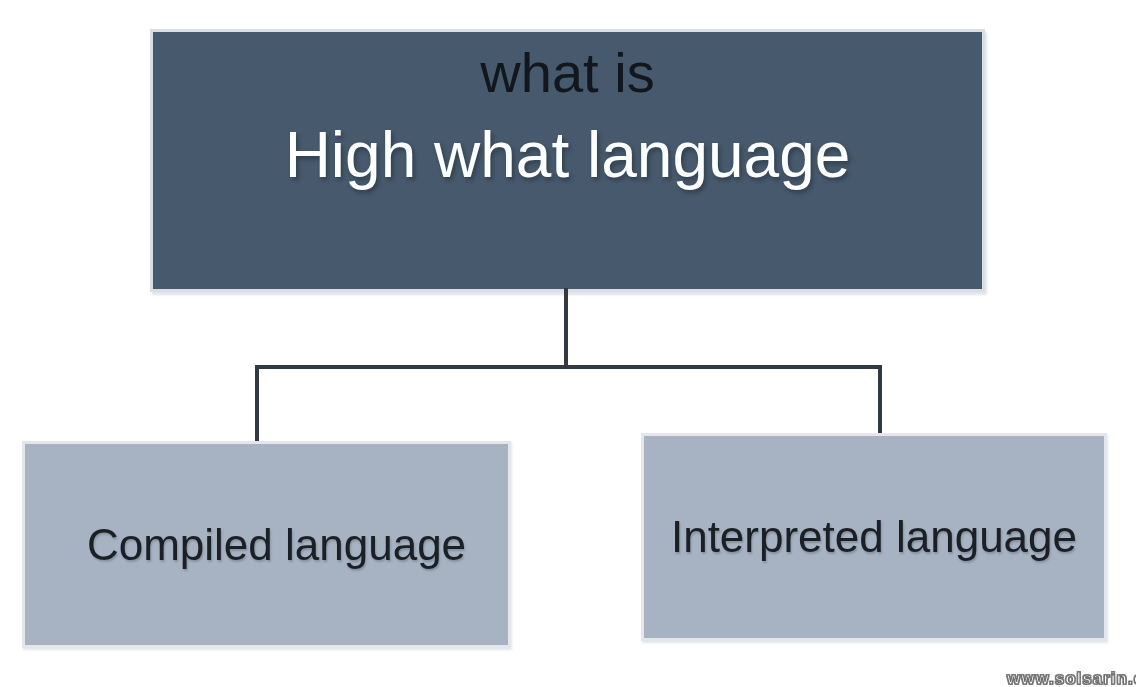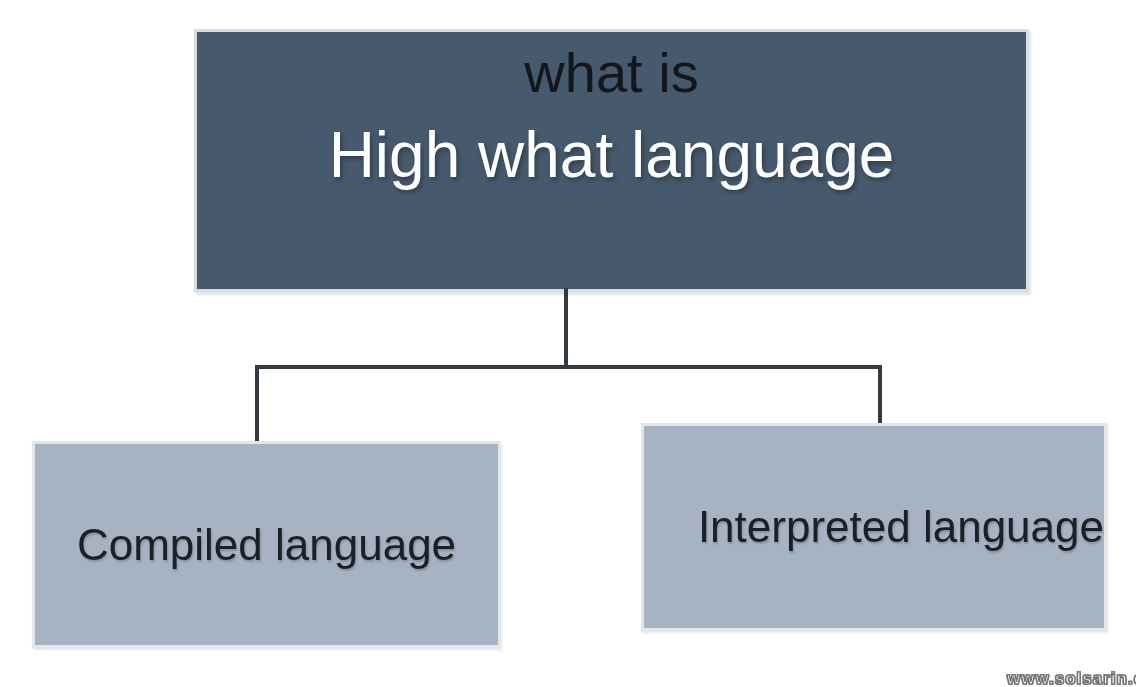--- a/index.html
+++ b/index.html
@@ -21,21 +21,20 @@
     position: absolute;
     left: 150px;
     top: 29px;
     width: 829px;
     height: 253px;
     background: #47596C;
     border: 3px solid #D9DEE4;
     box-shadow: 2px 3px 2px rgba(190,197,206,0.45);
     text-align: center;
     padding-top: 4px;
-    margin-left: 44px;
   }
   .root-eyebrow {
     font-size: 56px;
     line-height: 74px;
     color: #12171E;
     letter-spacing: 0px;
   }
   .root-title {
     font-size: 64px;
     line-height: 90px;
@@ -56,22 +55,22 @@
   
   .child-box {
     position: absolute;
     background: #A7B3C3;
     border: 3px solid #E3E7EC;
     box-shadow: 1px 2px 2px rgba(200,206,214,0.5);
     display: flex;
     align-items: center;
     justify-content: center;
   }
-  .child-left  { left: 32px;  top: 441px; width: 463px; height: 201px; }
-  .child-right { left: 641px; top: 423px; width: 460px; height: 202px; justify-content: flex-end; }
+  .child-left  { left: 22px;  top: 441px; width: 463px; height: 201px; padding-left: 20px; }
+  .child-right { left: 641px; top: 433px; width: 460px; height: 202px; }
   .child-label {
     font-size: 44px;
     color: #1B1F26;
     text-shadow: 1px 2px 2px rgba(40,48,58,0.25);
     white-space: nowrap;
   }
 
   
   .watermark {
     position: absolute;

